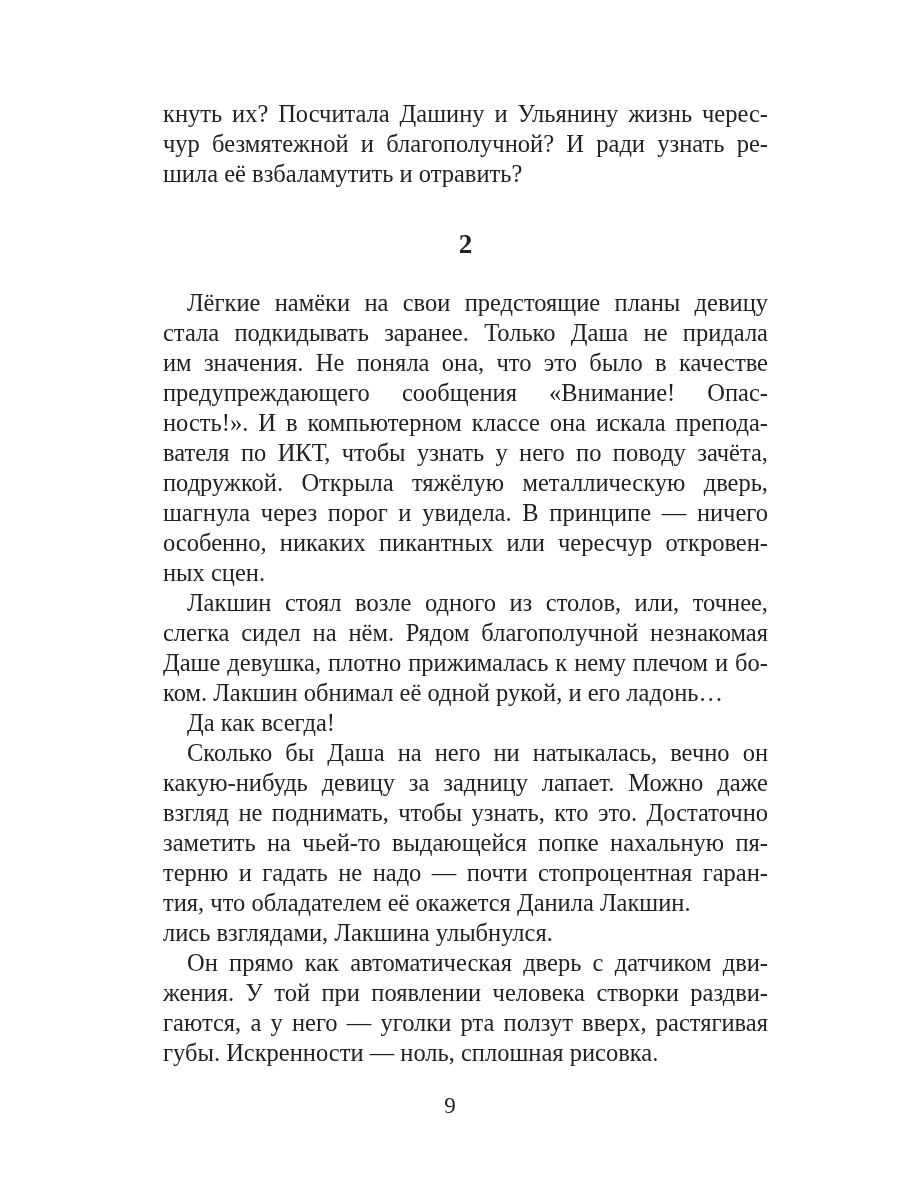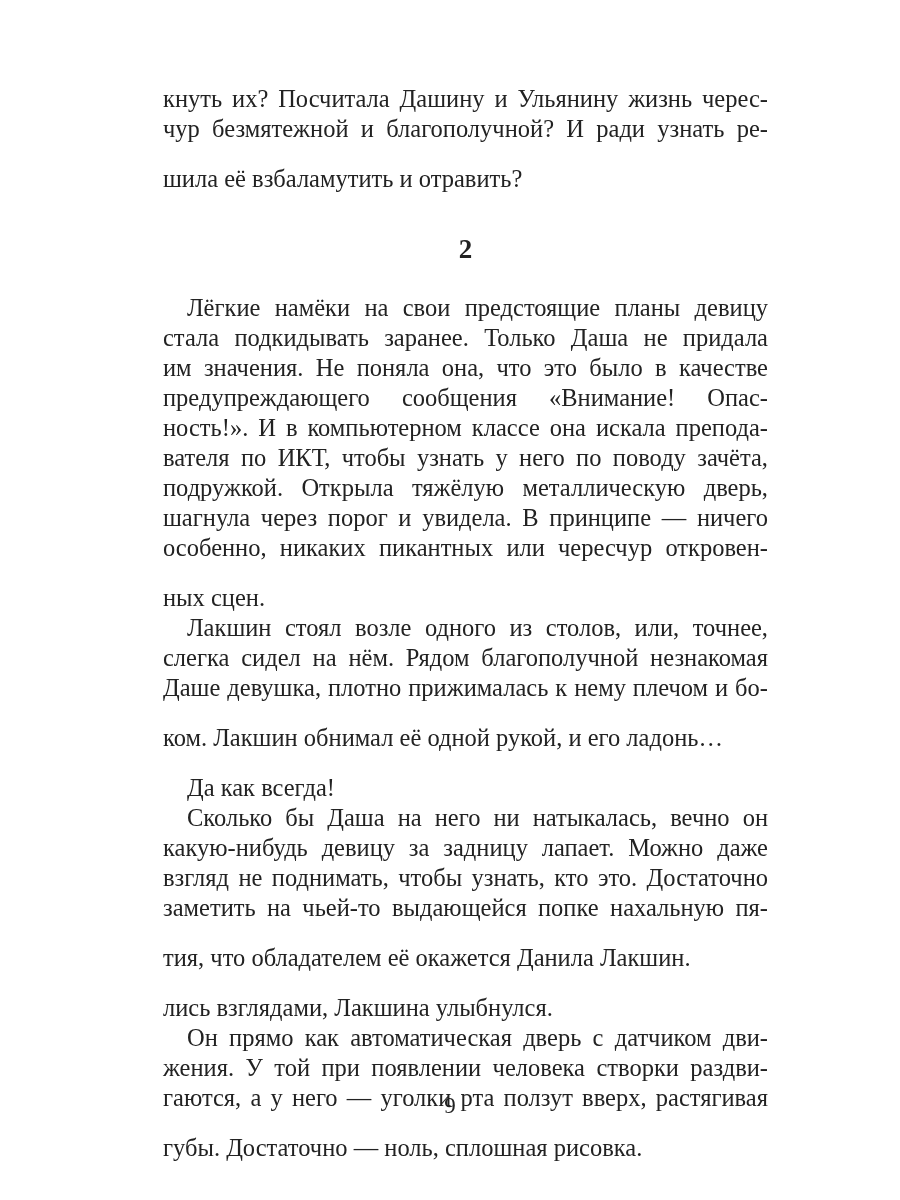--- a/index.html
+++ b/index.html
@@ -1,31 +1,31 @@
 <!DOCTYPE html>
 <html><head>
   <meta charset="utf-8">
   <style>
     html, body { margin: 0; padding: 0; background: #ffffff; }
     body { width: 900px; height: 1200px; position: relative; overflow: hidden; }
     .page {
       position: absolute;
       left: 163px;
-      top: 84px;
+      top: 99px;
       width: 605px;
       font-family: "Liberation Serif", "DejaVu Serif", serif;
       font-size: 24.5px;
       line-height: 30px;
       color: #222222;
       text-align: justify;
       hyphens: manual;
     }
     .para { margin: 0; text-indent: 0; }
     .line { display: block; text-align: justify; text-align-last: justify; white-space: nowrap; overflow: visible; }
-    .line.last { text-align-last: left; margin-top: 20px; }
+    .line.last { text-align-last: left; }
     .chapter {
       text-align: center;
       font-weight: bold;
       font-size: 27px;
       margin: 40px 0 29px 0;
       line-height: 30px;
     }
     .pagenum {
       position: absolute;
       left: 0; width: 900px;
@@ -74,28 +74,29 @@
 
   <div class="para">
     <span class="line last indent-line">Да как всегда!</span>
   </div>
 
   <div class="para">
     <span class="line indent-line">Сколько бы Даша на него ни натыкалась, вечно он</span>
     <span class="line">какую-нибудь девицу за задницу лапает. Можно даже</span>
     <span class="line">взгляд не поднимать, чтобы узнать, кто это. Достаточно</span>
     <span class="line">заметить на чьей-то выдающейся попке нахальную пя-</span>
+    <span class="line">терню и гадать не надо — почти стопроцентная гаран-</span>
     <span class="line last">тия, что обладателем её окажется Данила Лакшин.</span>
   </div>
 
   <div class="para">
     <span class="line last">лись взглядами, Лакшина улыбнулся.</span>
   </div>
 
   <div class="para">
     <span class="line indent-line">Он прямо как автоматическая дверь с датчиком дви-</span>
     <span class="line">жения. У той при появлении человека створки раздви-</span>
     <span class="line">гаются, а у него — уголки рта ползут вверх, растягивая</span>
-    <span class="line last">губы. Достаточно — ноль, сплошная рисовка.</span>
+    <span class="line last">губы. Искренности — ноль, сплошная рисовка.</span>
   </div>
 </div>
 
 <div class="pagenum">9</div>
 
 </body></html>

